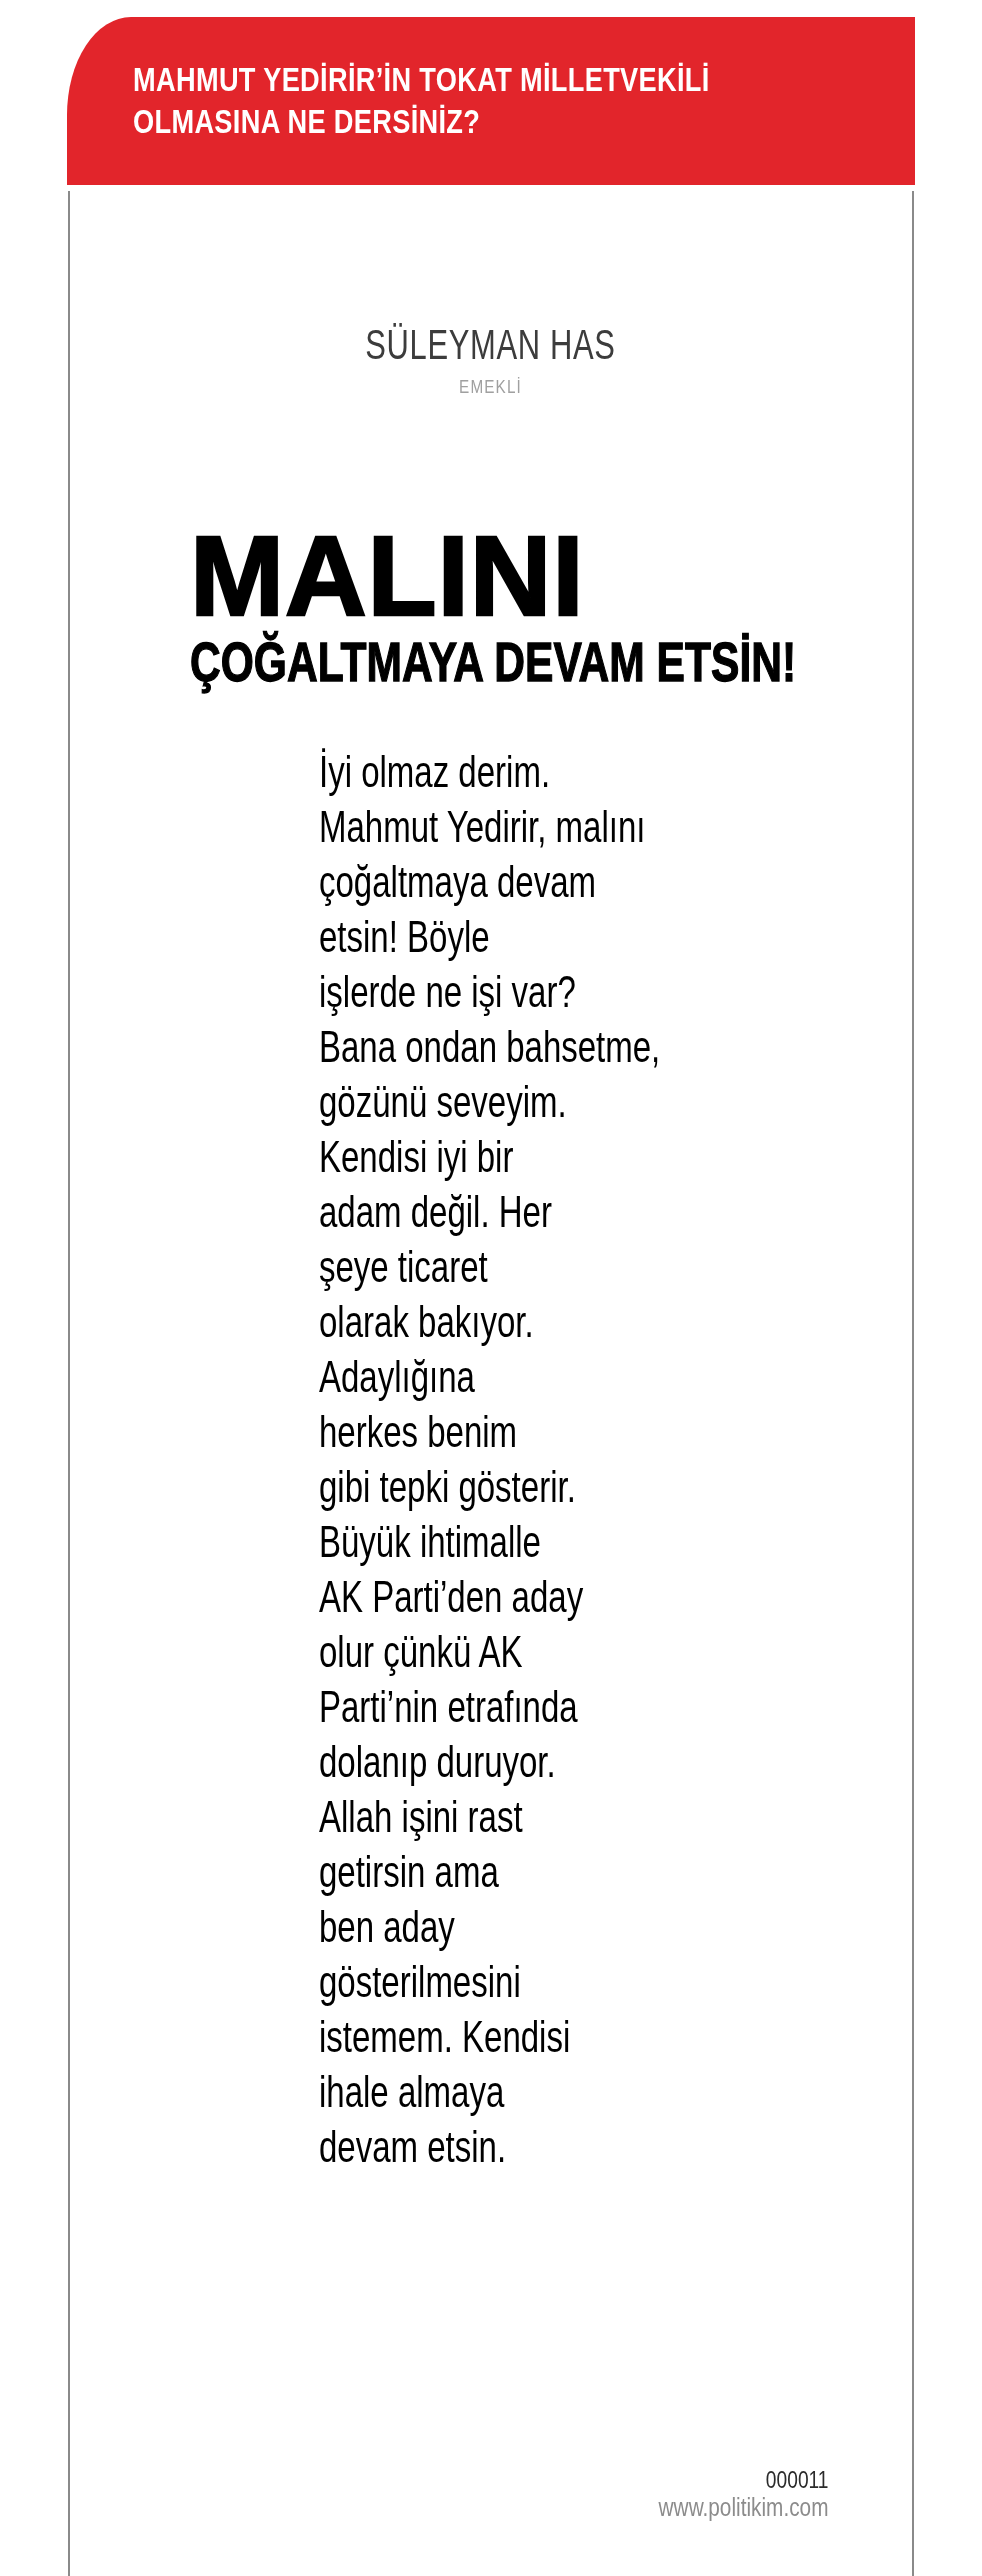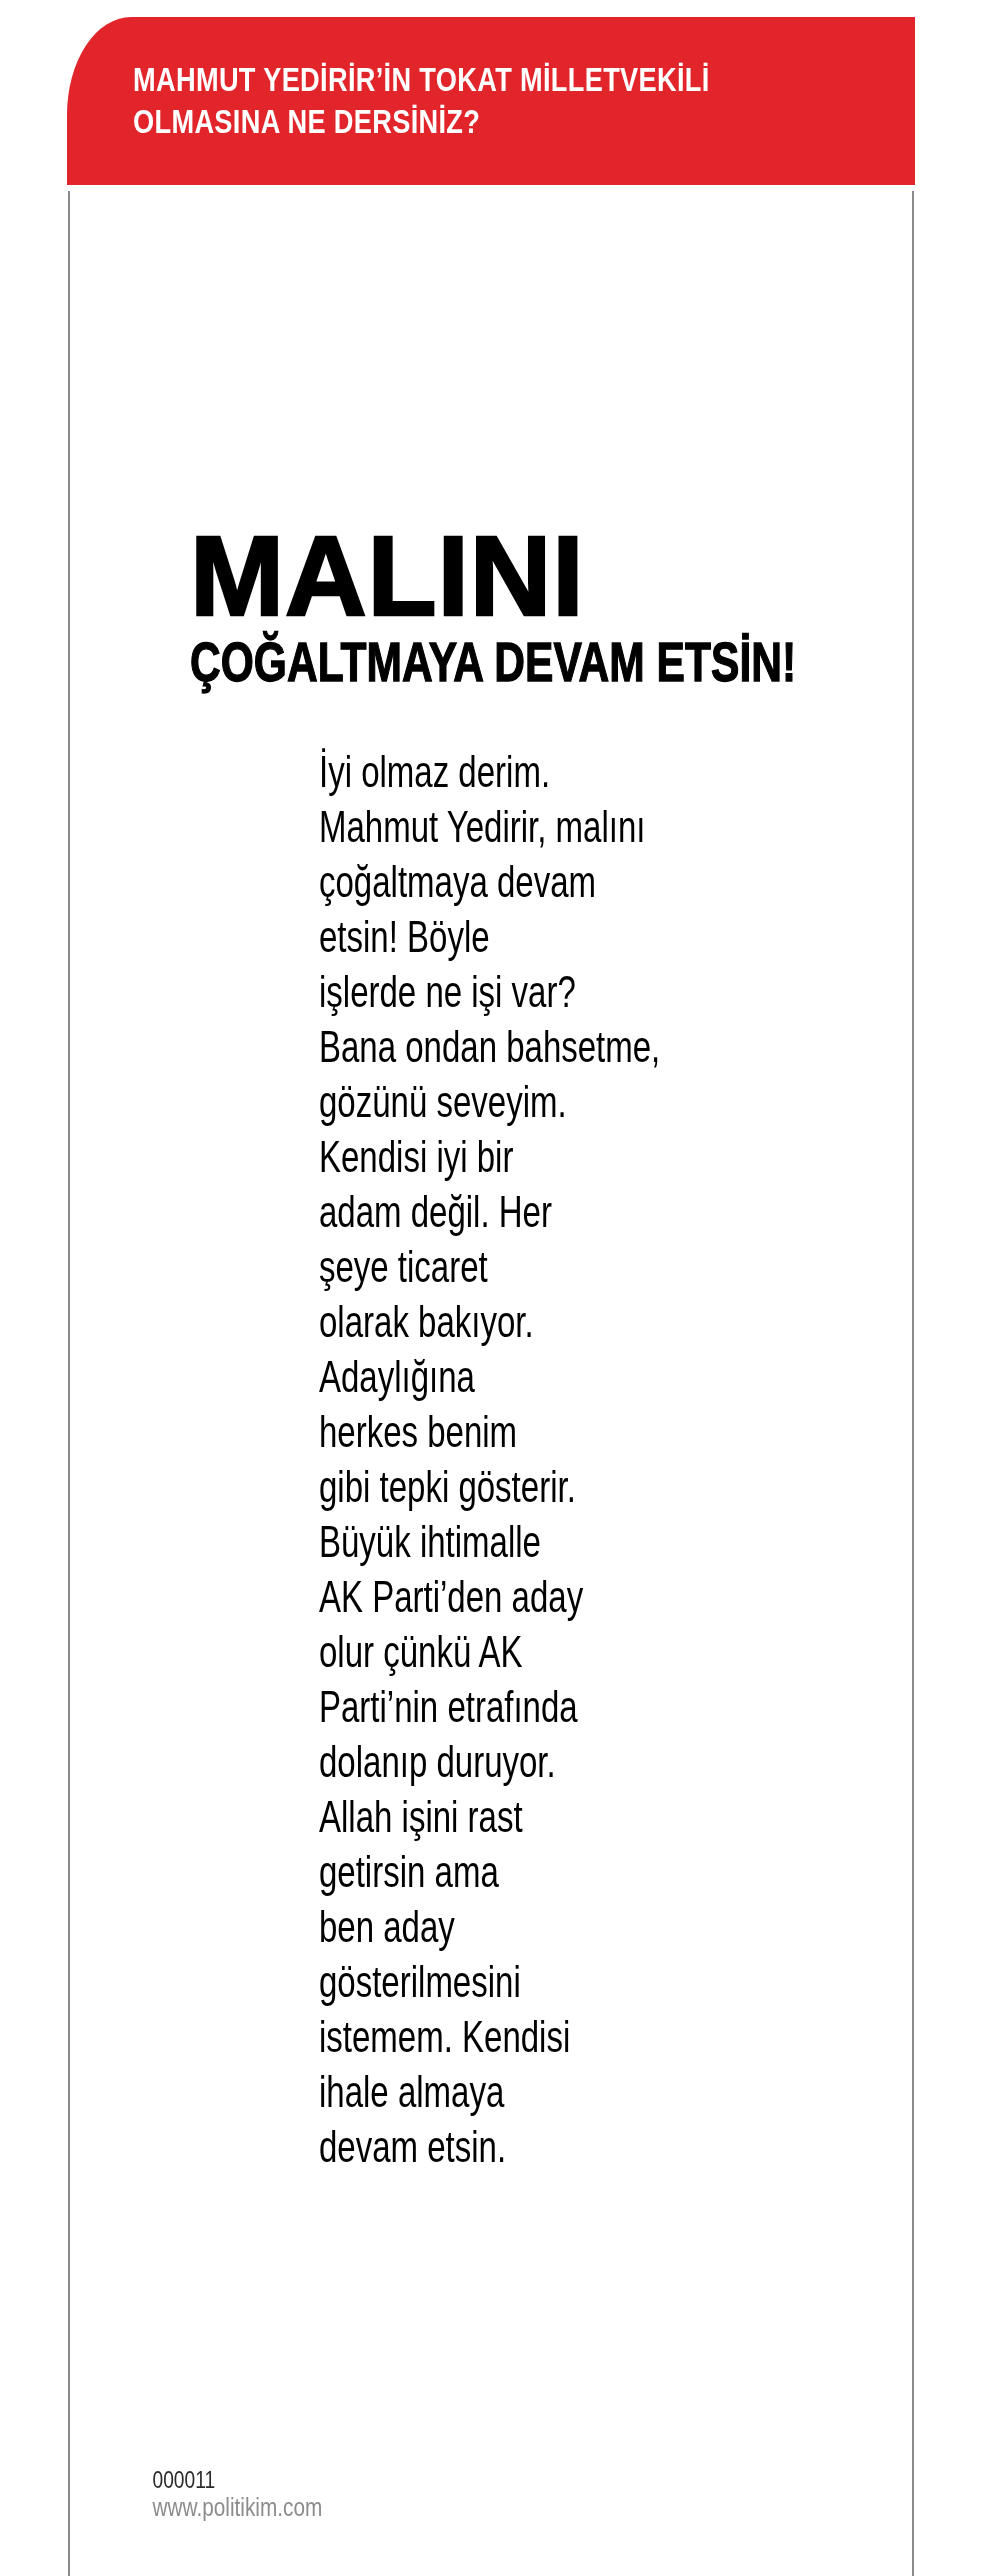--- a/index.html
+++ b/index.html
@@ -114,21 +114,21 @@
     white-space: pre-line;
     transform: scaleX(0.75);
     transform-origin: left top;
   }
   
   .footer {
     position: absolute;
     left: 68px;
     width: 845px;
     top: 2466px;
-    text-align: left;
+    text-align: right;
   }
   .footer-number {
     font-size: 24px;
     line-height: 27px;
     color: #2b2b2b;
     transform: scaleX(0.80);
     transform-origin: center top;
   }
   .footer-site {
     font-size: 26px;
@@ -144,20 +144,24 @@
 <div class="page">
 
   <div class="banner">
     <div class="banner-text">MAHMUT YEDİRİR’İN TOKAT MİLLETVEKİLİ
 OLMASINA NE DERSİNİZ?</div>
   </div>
 
   <div class="border-v border-left"></div>
   <div class="border-v border-right"></div>
 
+  <div class="speaker">
+    <div class="speaker-name">SÜLEYMAN HAS</div>
+    <div class="speaker-title">EMEKLİ</div>
+  </div>
 
   <div class="headline">
     <div class="headline-main">MALINI</div>
     <div class="headline-sub">ÇOĞALTMAYA DEVAM ETSİN!</div>
   </div>
 
   <div class="quote">İyi olmaz derim.
 Mahmut Yedirir, malını
 çoğaltmaya devam
 etsin! Böyle

